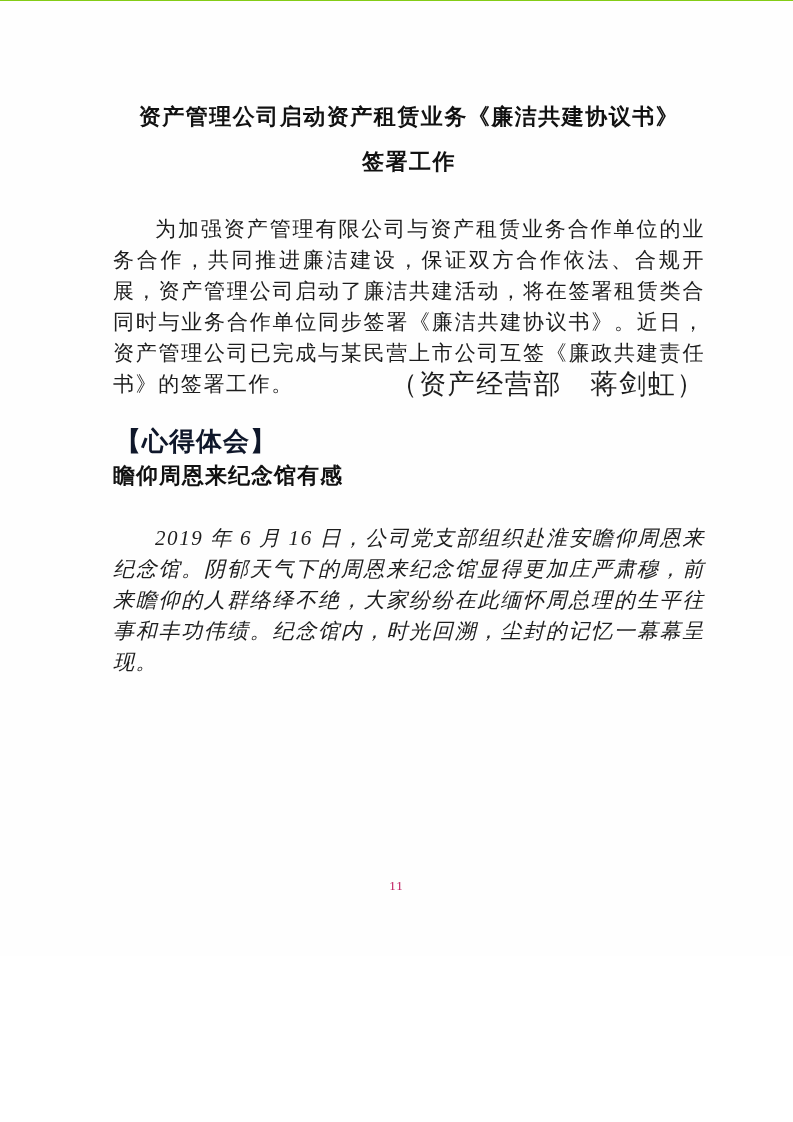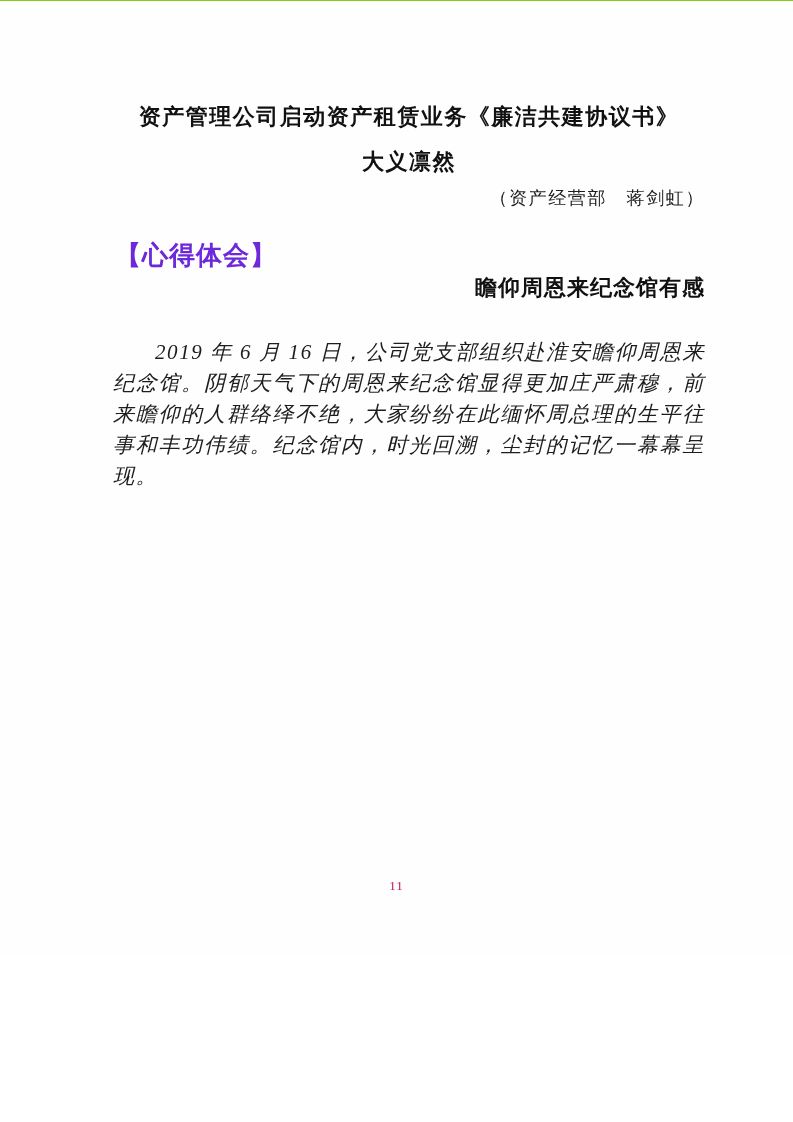--- a/index.html
+++ b/index.html
@@ -38,42 +38,42 @@
     margin: 0;
     font-size: 21px;
     line-height: 31px;
     letter-spacing: 1.6px;
     text-align: justify;
     text-indent: 2em;
     color: #1d1d1d;
   }
   .attribution {
     margin-top: -31px;
-    font-size: 18px;
+    font-size: 27px;
     line-height: 31px;
     letter-spacing: 1.6px;
     text-align: right;
     color: #1d1d1d;
   }
   .section-header {
     margin: 25px 0 0 2px;
     font-size: 26px;
     font-weight: 700;
     line-height: 34px;
     letter-spacing: 1px;
     
   }
   .essay-title {
     margin: 2px 0 0 0;
     font-size: 22px;
     font-weight: 700;
     line-height: 30px;
     letter-spacing: 1px;
-    text-align: right;
-    font-family: Liberation Mono, monospace;
+    text-align: left;
+    font-family: Liberation Serif, serif;
     color: #111111;
   }
   .para-gap {
     margin-top: 32px;
     font-style: italic;
   }
   .page-number {
     position: absolute;
     left: 0;
     right: 0;
@@ -86,28 +86,29 @@
   }
 </style>
 </head>
 <body>
 
 <div class="page">
   <div class="content">
 
     <h1 class="article-title">
       <span class="title-line">资产管理公司启动资产租赁业务《廉洁共建协议书》</span>
-      <span class="title-line">大义凛然</span>
+      <span class="title-line">签署工作</span>
     </h1>
 
+    <p class="body-para">为加强资产管理有限公司与资产租赁业务合作单位的业务合作，共同推进廉洁建设，保证双方合作依法、合规开展，资产管理公司启动了廉洁共建活动，将在签署租赁类合同时与业务合作单位同步签署《廉洁共建协议书》。近日，资产管理公司已完成与某民营上市公司互签《廉政共建责任书》的签署工作。</p>
 
 
     <div class="attribution">（资产经营部　蒋剑虹）</div>
 
-    <div class="section-header accent" style="color: #6d28d9;">【心得体会】</div>
+    <div class="section-header accent" style="color: #0f172a;">【心得体会】</div>
 
     <h2 class="essay-title">瞻仰周恩来纪念馆有感</h2>
 
     <p class="body-para para-gap">2019 年 6 月 16 日，公司党支部组织赴淮安瞻仰周恩来纪念馆。阴郁天气下的周恩来纪念馆显得更加庄严肃穆，前来瞻仰的人群络绎不绝，大家纷纷在此缅怀周总理的生平往事和丰功伟绩。纪念馆内，时光回溯，尘封的记忆一幕幕呈现。</p>
 
 
   </div>
 
   <div class="page-number">11</div>
 </div>

